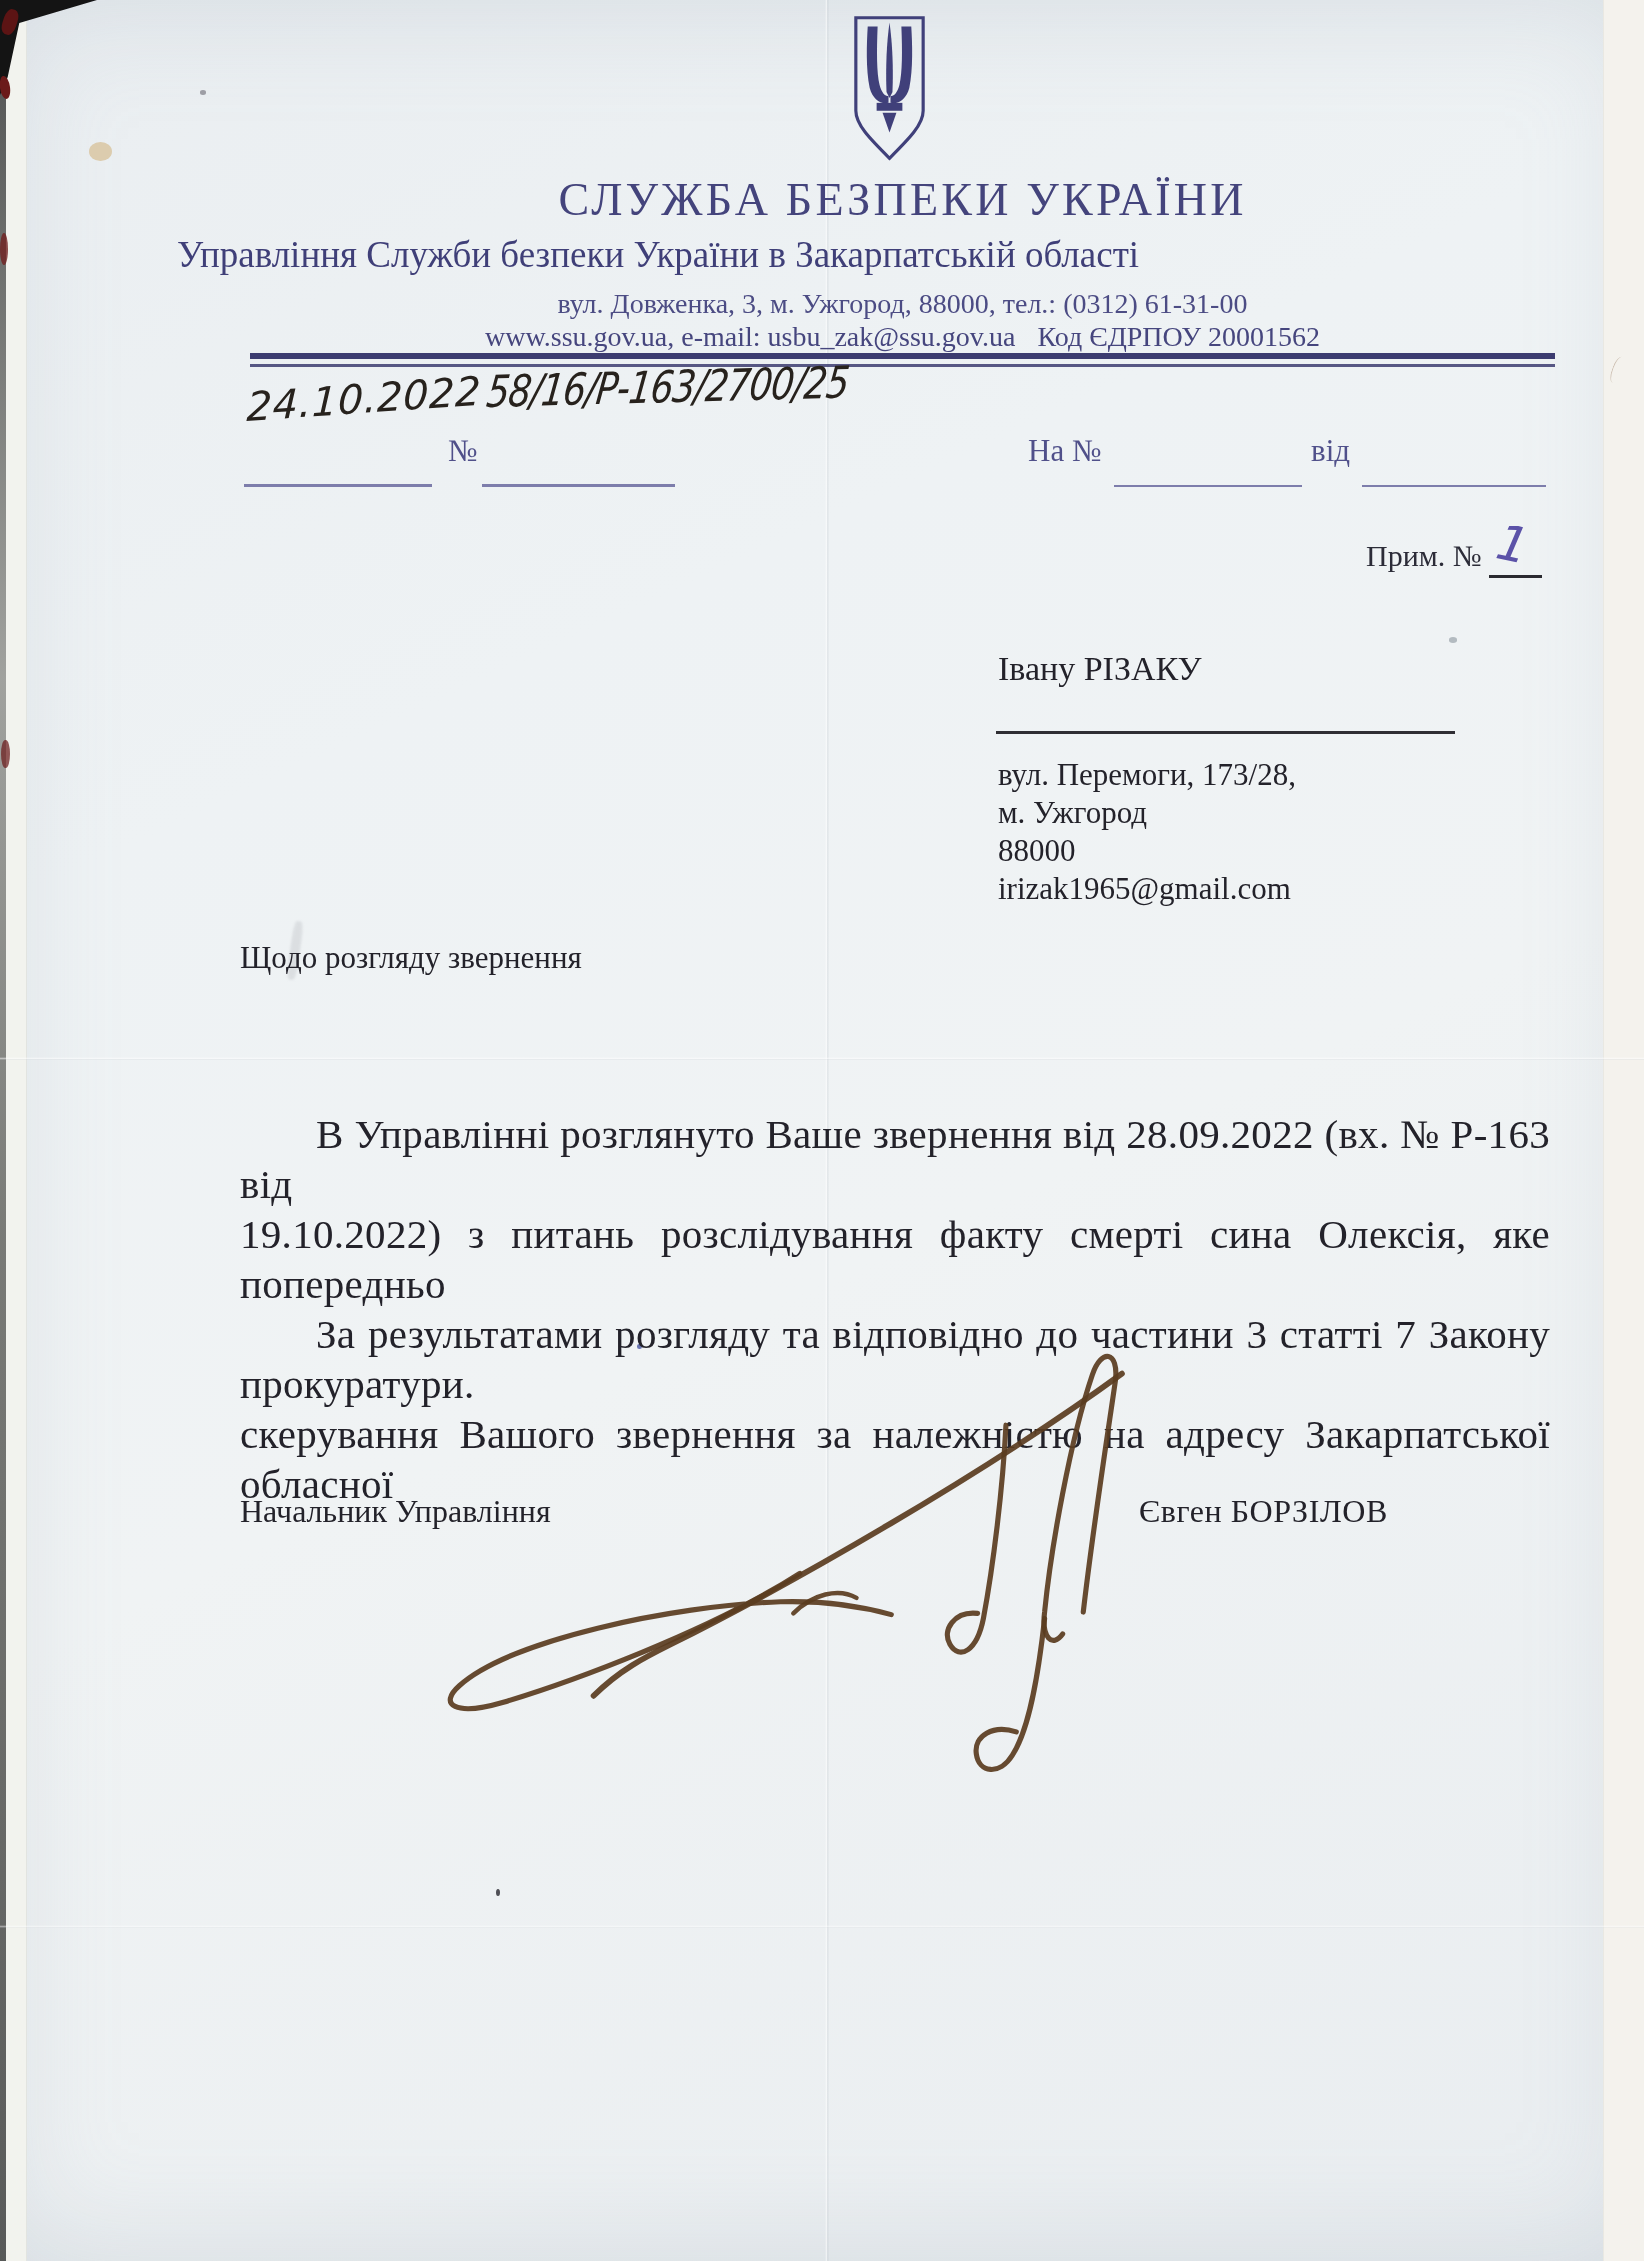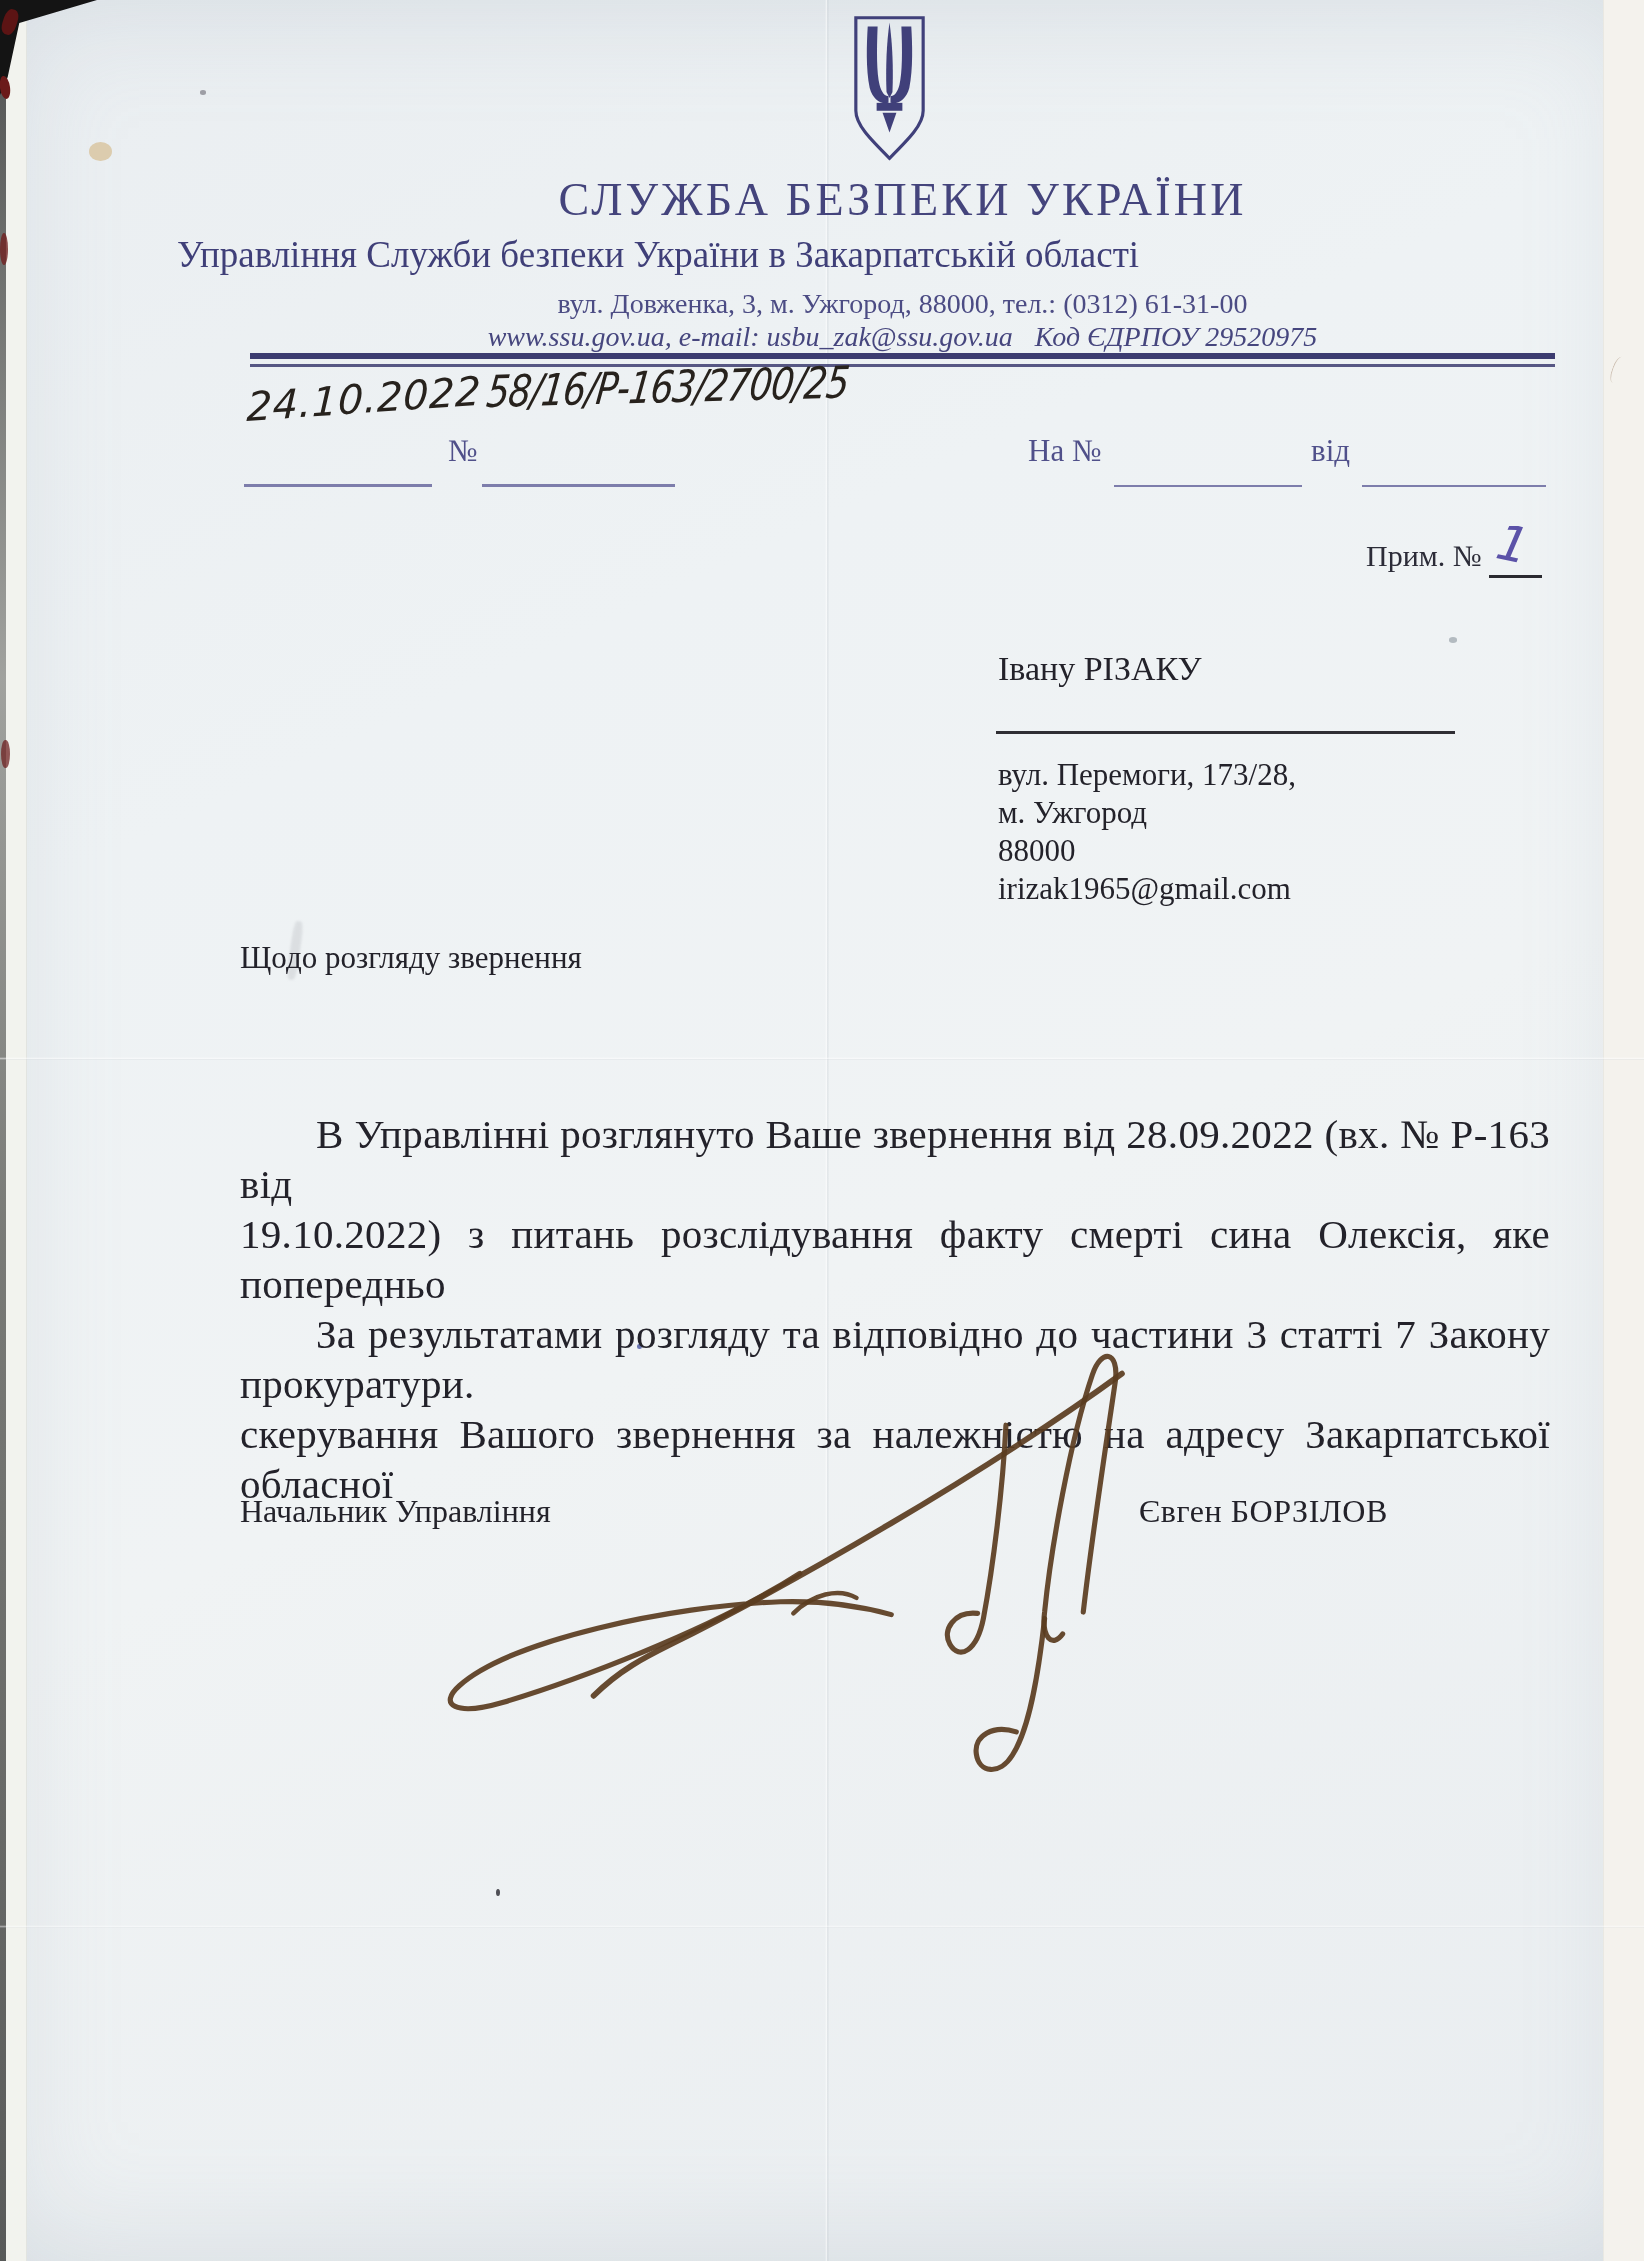--- a/index.html
+++ b/index.html
@@ -33,21 +33,21 @@
     background:linear-gradient(to bottom,rgba(255,255,255,0),rgba(255,255,255,.42) 50%,rgba(140,152,162,.12));}
   
   .emblem{position:absolute;left:840px;top:13px;width:99px;height:150px;}
   .org-title{position:absolute;left:177px;top:173px;width:1451px;text-align:center;
     font-size:46px;letter-spacing:3.2px;color:var(--header-navy);white-space:nowrap;}
   .org-subtitle{position:absolute;left:177px;top:233px;width:1451px;
     font-size:37px;font-weight:normal;color:#3f3f78;white-space:nowrap;}
   .org-address{position:absolute;left:177px;top:288px;width:1451px;text-align:center;
     font-size:28px;color:#4c4c84;white-space:nowrap;}
   .org-contact{position:absolute;left:177px;top:321px;width:1451px;display:flex;
-    justify-content:center;gap:22px;font-size:28px;color:#46467e;white-space:nowrap;font-style:italic;}
+    justify-content:center;gap:22px;font-size:28px;color:#46467e;white-space:nowrap;}
   .rule-thick{position:absolute;left:250px;top:353px;width:1305px;height:6.4px;background:var(--rule-navy);}
   .rule-thin{position:absolute;left:250px;top:364px;width:1305px;height:2.6px;background:var(--rule-navy);opacity:.85;}
   
   .hw{font-family:"DejaVu Sans",sans-serif;font-style:italic;color:var(--handwriting-ink);}
   .hw-date{position:absolute;left:246px;top:384px;font-size:40px;letter-spacing:0.6px;
     transform:rotate(-4deg) skewX(-6deg);transform-origin:left bottom;white-space:nowrap;}
   .hw-number{position:absolute;left:484px;top:366px;font-size:44px;letter-spacing:-1.3px;
     transform:rotate(-1.5deg) skewX(-8deg) scaleX(.82);transform-origin:left bottom;white-space:nowrap;}
   .lbl{position:absolute;font-size:31px;color:var(--label-navy);white-space:nowrap;}
   .u-line{position:absolute;height:2.6px;background:var(--underline-blue);}
@@ -110,21 +110,21 @@
     <path d="M72,13 L62,13 C63,38 63,60 60,72 C58,80 54,84 51,83 L51,90 C59,92 67,86 70,75 C74,56 73,30 72,13 Z" fill="#40407a"></path>
     <path d="M50,9 C47,30 46,55 47,79 L50,85 L53,79 C54,55 53,30 50,9 Z" fill="#40407a"></path>
     <path d="M37,90 H63 V98 H37 Z" fill="#40407a"></path>
     <path d="M43,100 L50,120 L57,100 Z" fill="#40407a"></path>
   </svg>
   <div class="org-title">СЛУЖБА БЕЗПЕКИ УКРАЇНИ</div>
   <div class="org-subtitle">Управління Служби безпеки України в Закарпатській області</div>
   <div class="org-address">вул. Довженка, 3, м. Ужгород, 88000, тел.: (0312) 61-31-00</div>
   <div class="org-contact">
     <span>www.ssu.gov.ua, e-mail: usbu_zak@ssu.gov.ua</span>
-    <span>Код ЄДРПОУ 29520975</span>
+    <span>Код ЄДРПОУ 20001562</span>
   </div>
   <div class="rule-thick"></div>
   <div class="rule-thin"></div>
 
   <div class="hw hw-date">24.10.2022</div>
   <div class="u-line ul-date"></div>
   <div class="lbl lbl-no">№</div>
   <div class="hw hw-number">58/16/Р-163/2700/25</div>
   <div class="u-line ul-num"></div>
   <div class="lbl lbl-na">На №</div>

